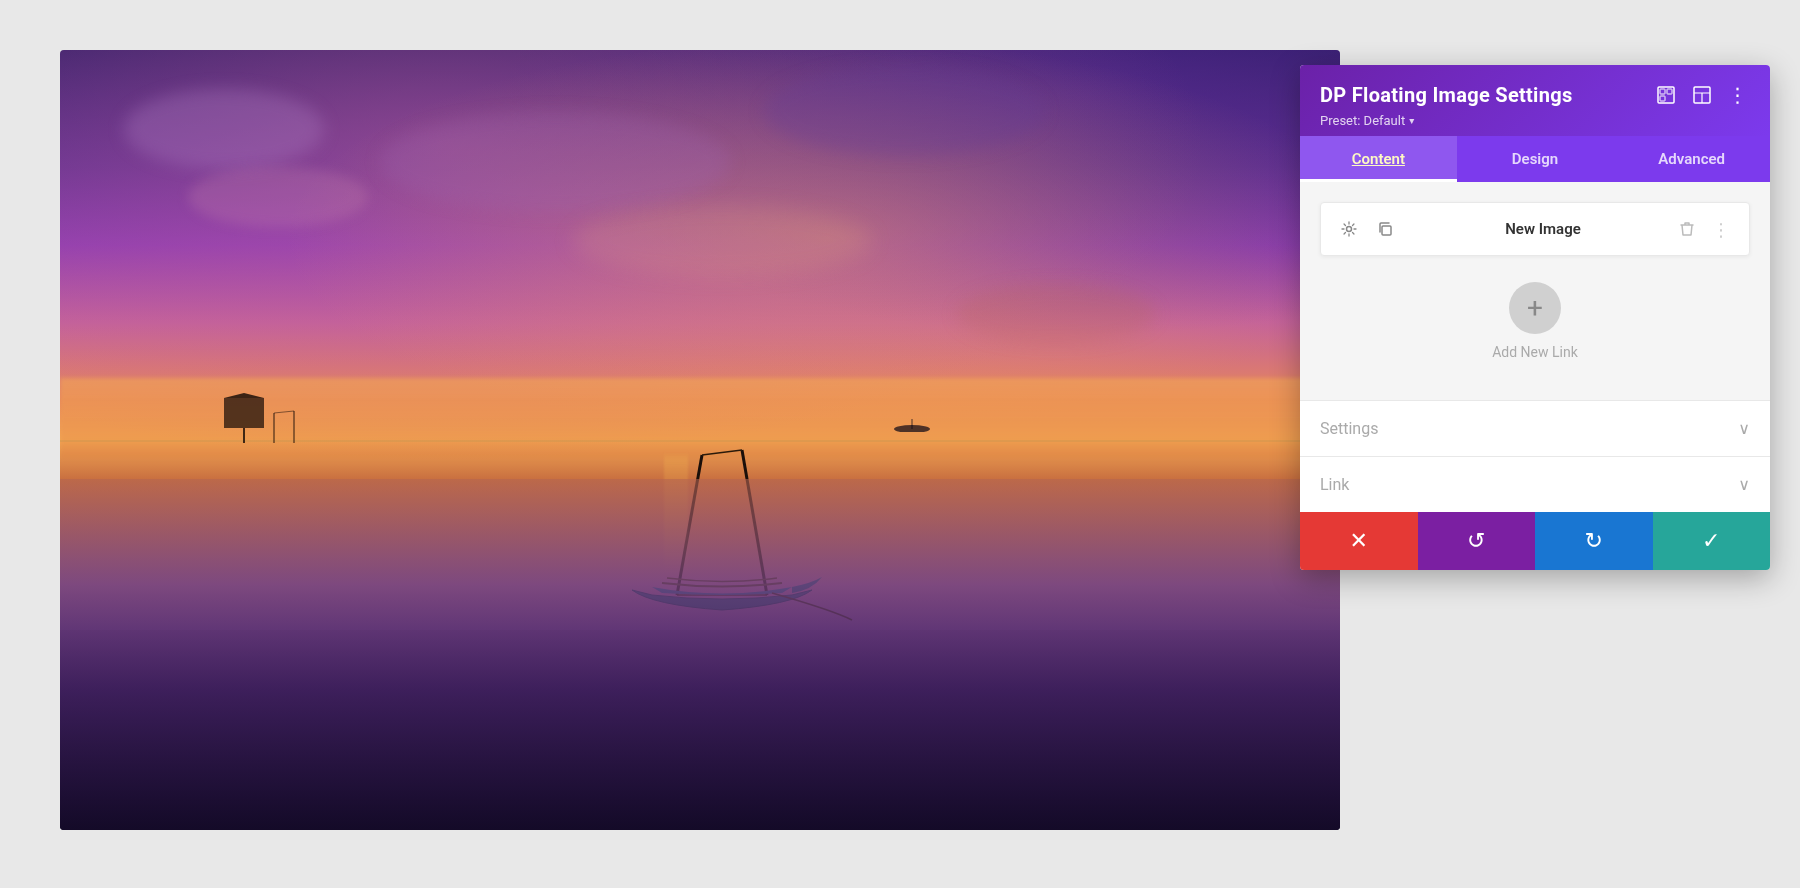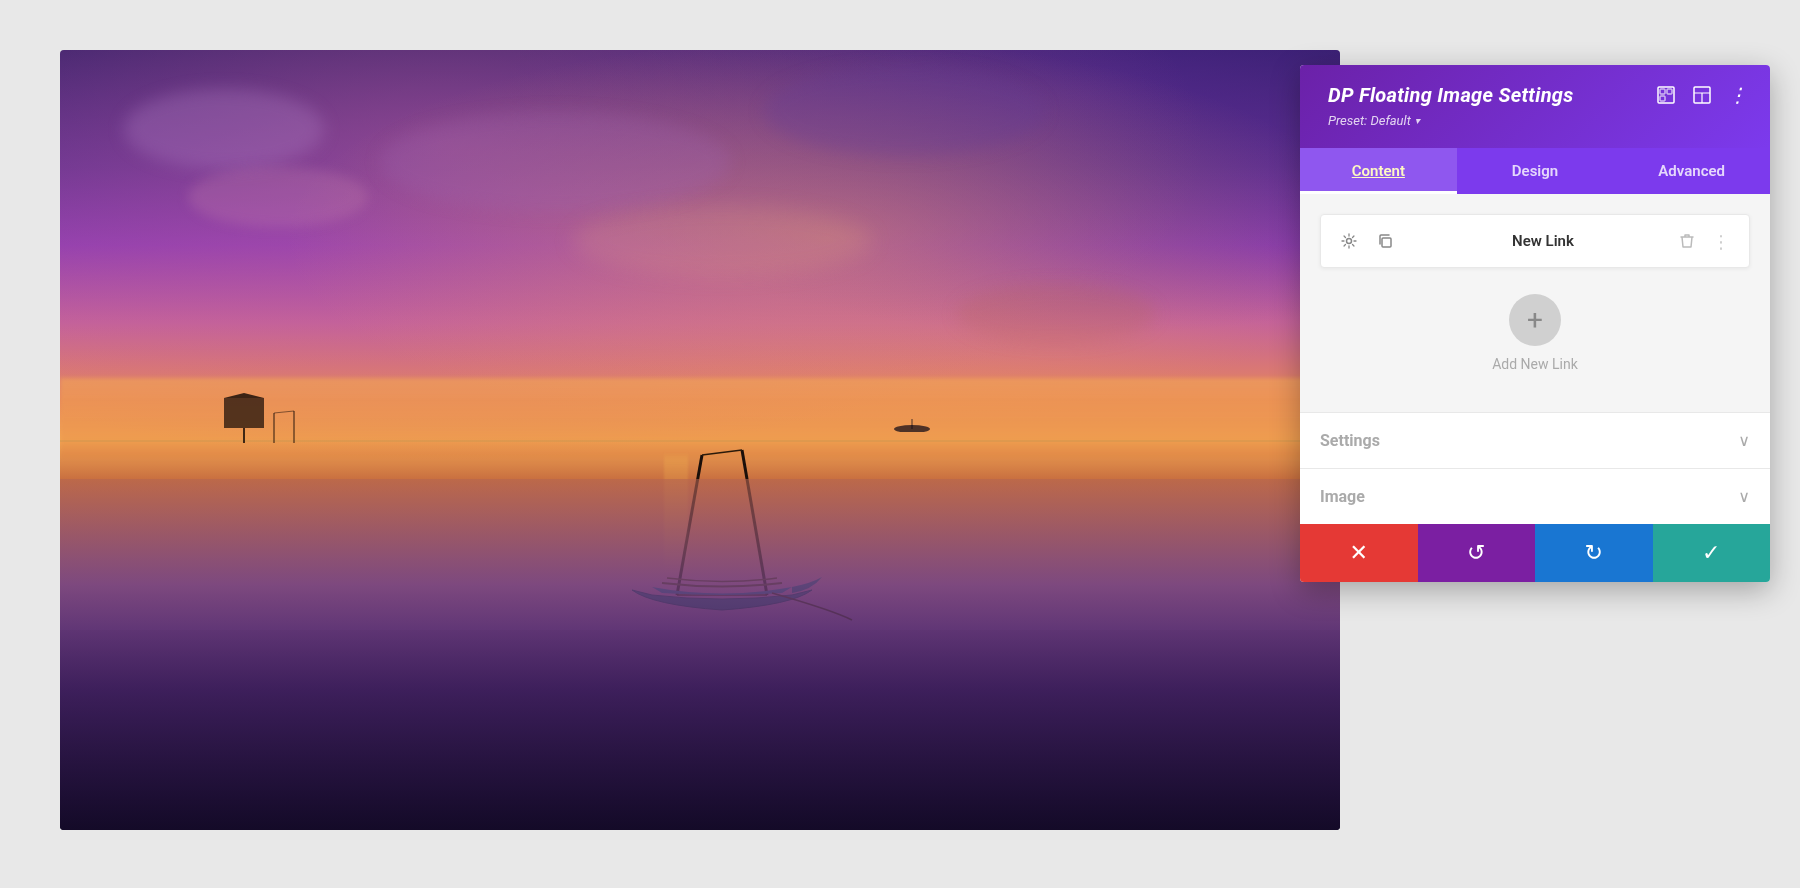--- a/index.html
+++ b/index.html
@@ -110,22 +110,21 @@
       border-radius: 4px;
       box-shadow: 0 8px 30px rgba(0,0,0,0.3);
       overflow: hidden;
       display: flex;
       flex-direction: column;
     }
 
     
     .panel-header {
       background: linear-gradient(135deg, #6b21a8 0%, #7c3aed 100%);
-      padding: 18px 20px 0 28px;
-      font-style: italic;
+      padding: 18px 20px 0 20px;
     }
 
     .panel-title-row {
       display: flex;
       align-items: center;
       justify-content: space-between;
       margin-bottom: 6px;
     }
 
     .panel-title {
@@ -148,21 +147,21 @@
       width: 24px;
       height: 24px;
       display: flex;
       align-items: center;
       justify-content: center;
     }
 
     .panel-preset {
       color: rgba(255,255,255,0.8);
       font-size: 13px;
-      margin-bottom: 20px;
+      margin-bottom: 8px;
       display: flex;
       align-items: center;
       gap: 4px;
       cursor: pointer;
     }
 
     .panel-preset .caret {
       font-size: 10px;
     }
 
@@ -339,21 +338,21 @@
     .accordion-header {
       display: flex;
       align-items: center;
       justify-content: space-between;
       cursor: pointer;
     }
 
     .accordion-title {
       font-size: 16px;
       color: #aaa;
-      font-weight: 700;
+      font-weight: 400;
     }
 
     .accordion-chevron {
       color: #aaa;
       font-size: 16px;
     }
 
     
     .panel-footer {
       display: flex;
@@ -507,21 +506,21 @@
                 <path d="M8 1v2M8 13v2M1 8h2M13 8h2M3.05 3.05l1.41 1.41M11.54 11.54l1.41 1.41M3.05 12.95l1.41-1.41M11.54 4.46l1.41-1.41" stroke="#888" stroke-width="1.3" stroke-linecap="round"></path>
               </svg>
             </div>
             <div class="item-icon">
               <svg width="16" height="16" viewBox="0 0 16 16" fill="none" xmlns="http://www.w3.org/2000/svg">
                 <rect x="5" y="5" width="9" height="9" rx="1" stroke="#888" stroke-width="1.5" fill="none"></rect>
                 <path d="M3 11V3a1 1 0 011-1h8" stroke="#888" stroke-width="1.5" stroke-linecap="round" fill="none"></path>
               </svg>
             </div>
           </div>
-          <span class="item-name">New Link</span>
+          <span class="item-name">New Image</span>
           <div class="item-row-actions">
             <div class="item-action-btn">
               <svg width="14" height="16" viewBox="0 0 14 16" fill="none" xmlns="http://www.w3.org/2000/svg">
                 <path d="M1 4h12M5 4V2h4v2M2 4l1 10h8l1-10" stroke="#bbb" stroke-width="1.5" stroke-linecap="round" stroke-linejoin="round" fill="none"></path>
               </svg>
             </div>
             <div class="item-action-btn" style="font-size:18px;color:#ccc;">⋮</div>
           </div>
         </div>
 
@@ -536,21 +535,21 @@
 
       <div class="accordion-section">
         <div class="accordion-header">
           <span class="accordion-title">Settings</span>
           <span class="accordion-chevron">∨</span>
         </div>
       </div>
 
       <div class="accordion-section">
         <div class="accordion-header">
-          <span class="accordion-title">Image</span>
+          <span class="accordion-title">Link</span>
           <span class="accordion-chevron">∨</span>
         </div>
       </div>
 
     </div>
 
     <div class="panel-footer">
       <button class="footer-btn cancel" style="background:#e53935;">
         <span>✕</span>
       </button>

